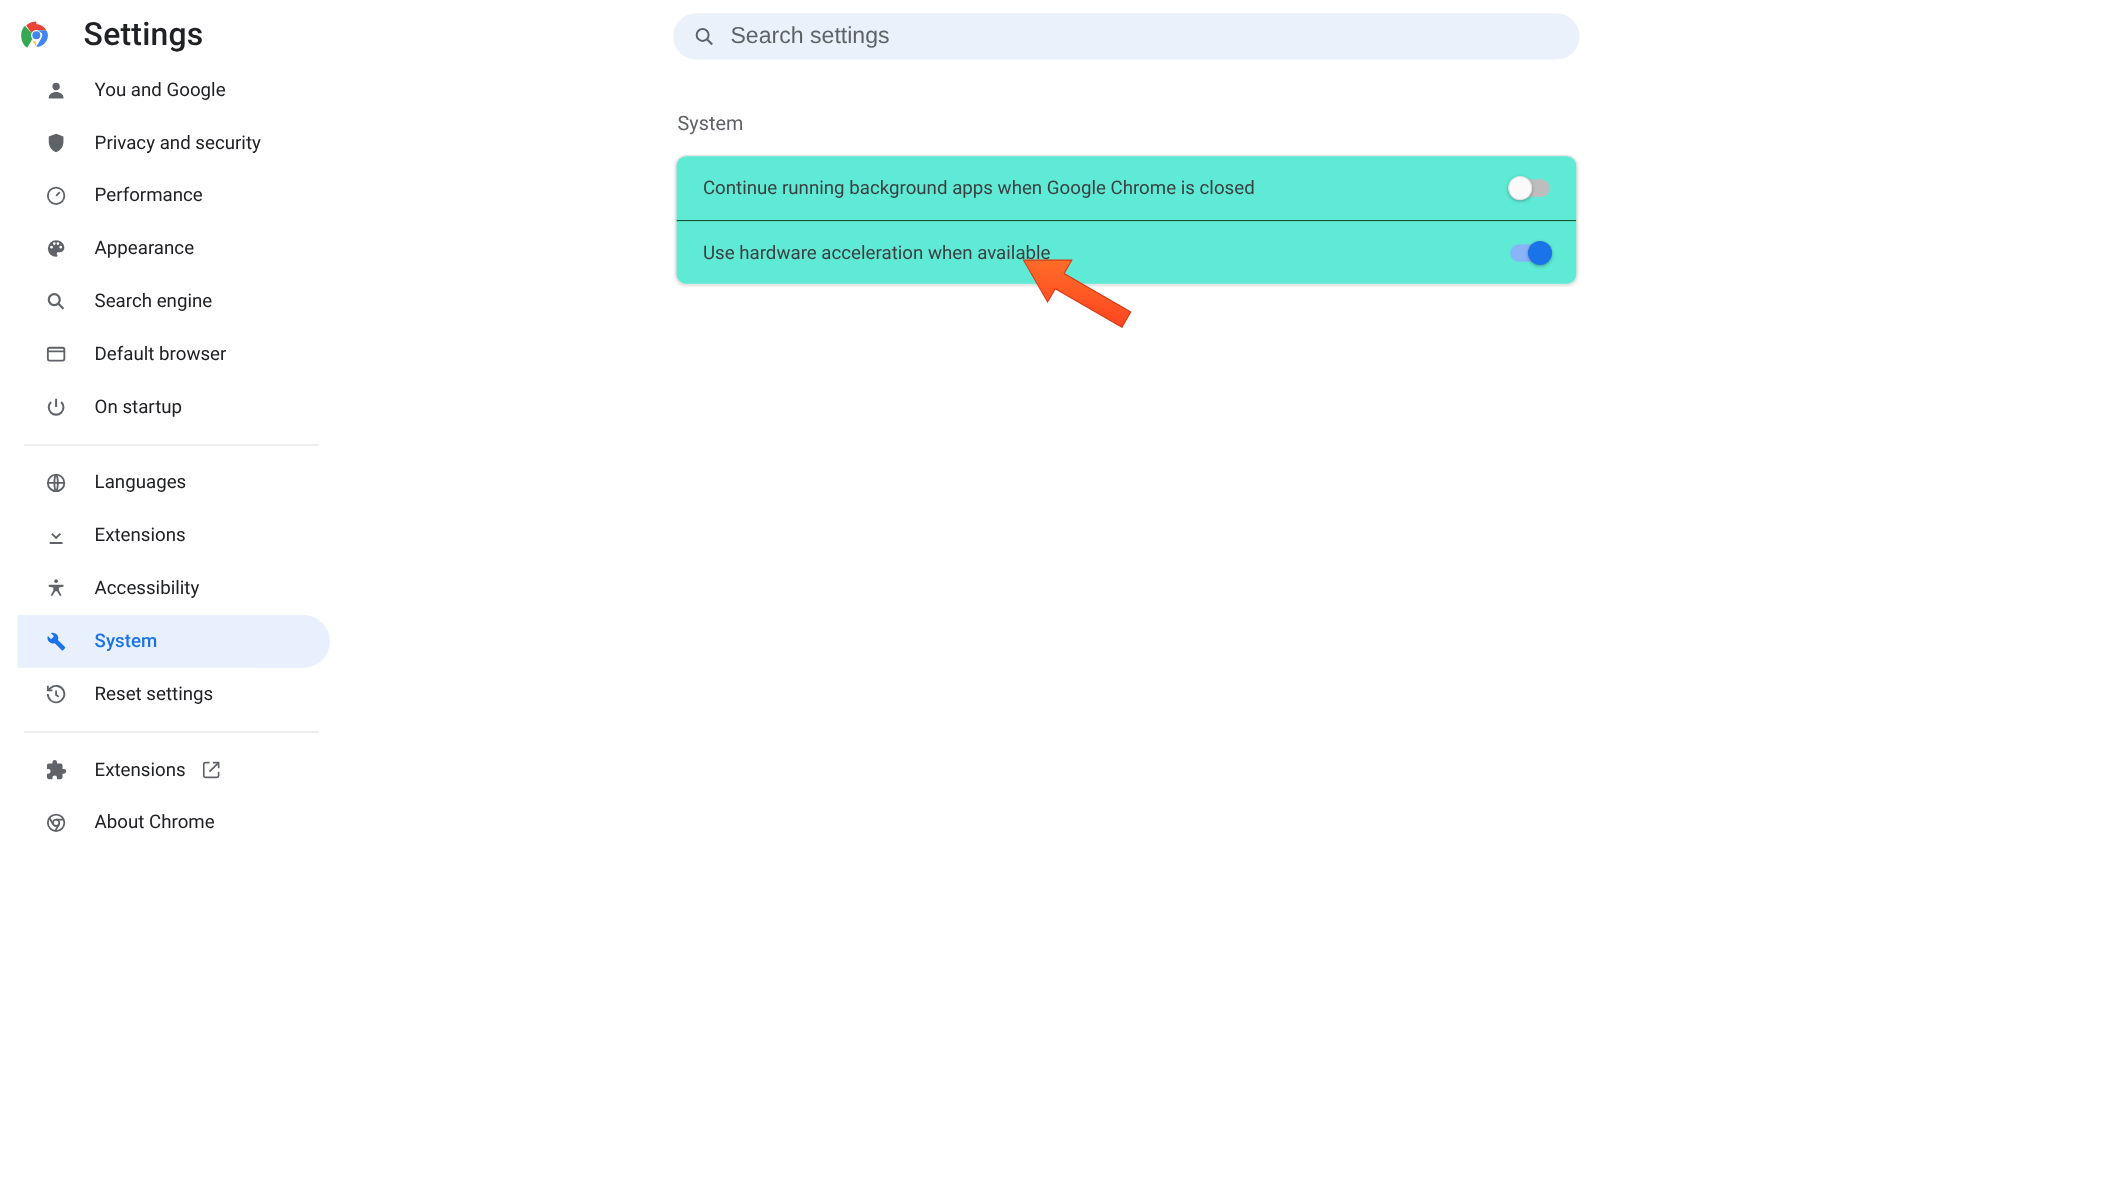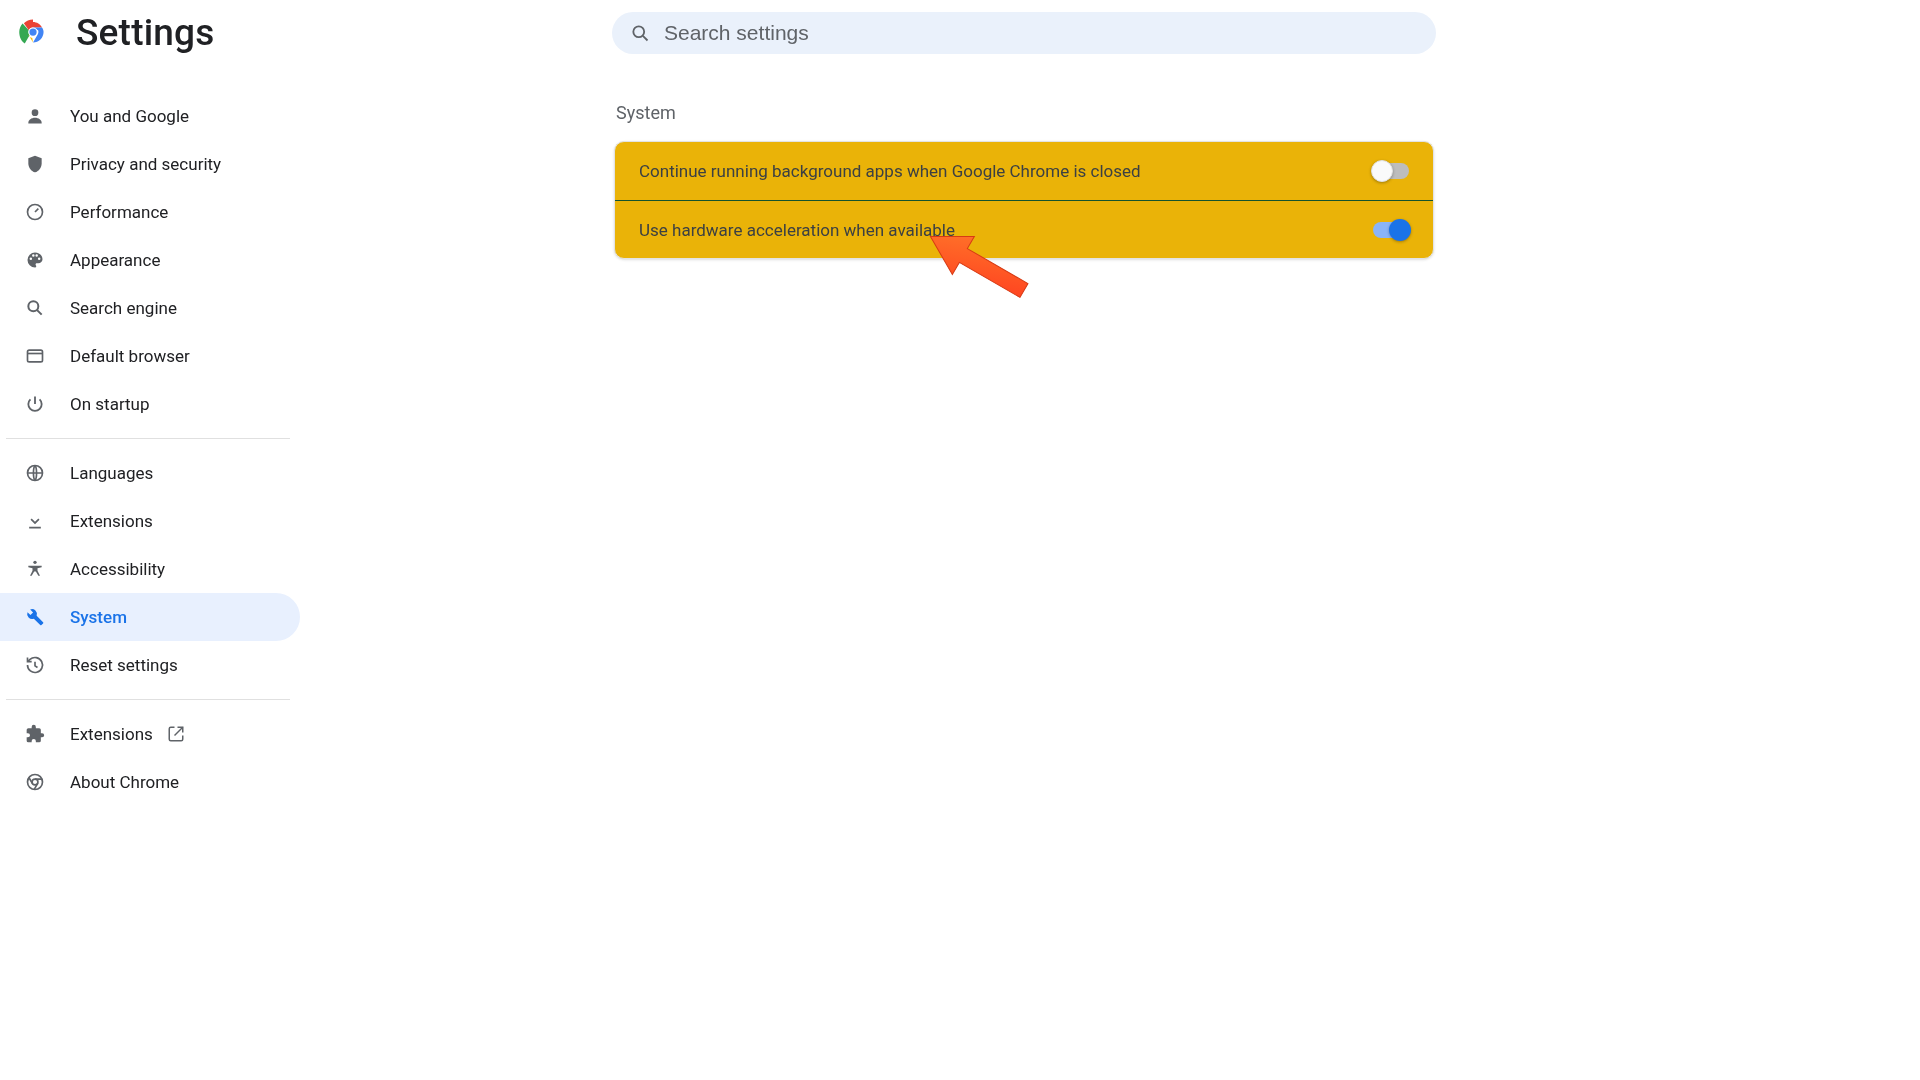--- a/index.html
+++ b/index.html
@@ -9,27 +9,28 @@
   .header {
     display: flex;
     align-items: center;
     padding: 10px 0 10px 18px;
     height: 64px;
   }
   .chrome-logo {
     width: 30px; height: 30px; margin-right: 28px;
     display: inline-flex; align-items: center; justify-content: center;
   }
-  .app-title { font-size: 37px; font-weight: 500; letter-spacing: 0.2px; color: #202124; }
+  .app-title { font-size: 29px; font-weight: 500; letter-spacing: 0.2px; color: #202124; }
 
   .sidebar {
     position: absolute;
-    left: 0; top: 86px;
+    left: 0; top: 52px;
     width: 300px;
     padding-top: 6px;
+    padding-left: 16px;
   }
   .nav-item {
     display: flex; align-items: center;
     height: 48px;
     padding-left: 24px;
     border-radius: 0 24px 24px 0;
     cursor: pointer;
     font-size: 17px;
     color: #202124;
   }
@@ -67,21 +68,21 @@
   .search-input::placeholder { color: #5f6368; }
 
   .content {
     position: absolute;
     left: 614px; top: 96px;
     width: 820px;
   }
   .section-title { font-size: 18px; color: #5f6368; margin: 6px 0 18px 2px; }
 
   .card {
-    background: #eab308;
+    background: #5eead4;
     border: 1px solid #e3e3e3;
     border-radius: 10px;
     box-shadow: 0 1px 2px rgba(60,64,67,0.08), 0 1px 3px rgba(60,64,67,0.10);
     overflow: hidden;
   }
   .row {
     display: flex; align-items: center; justify-content: space-between;
     padding: 0 24px;
     height: 58px;
     font-size: 17px;

